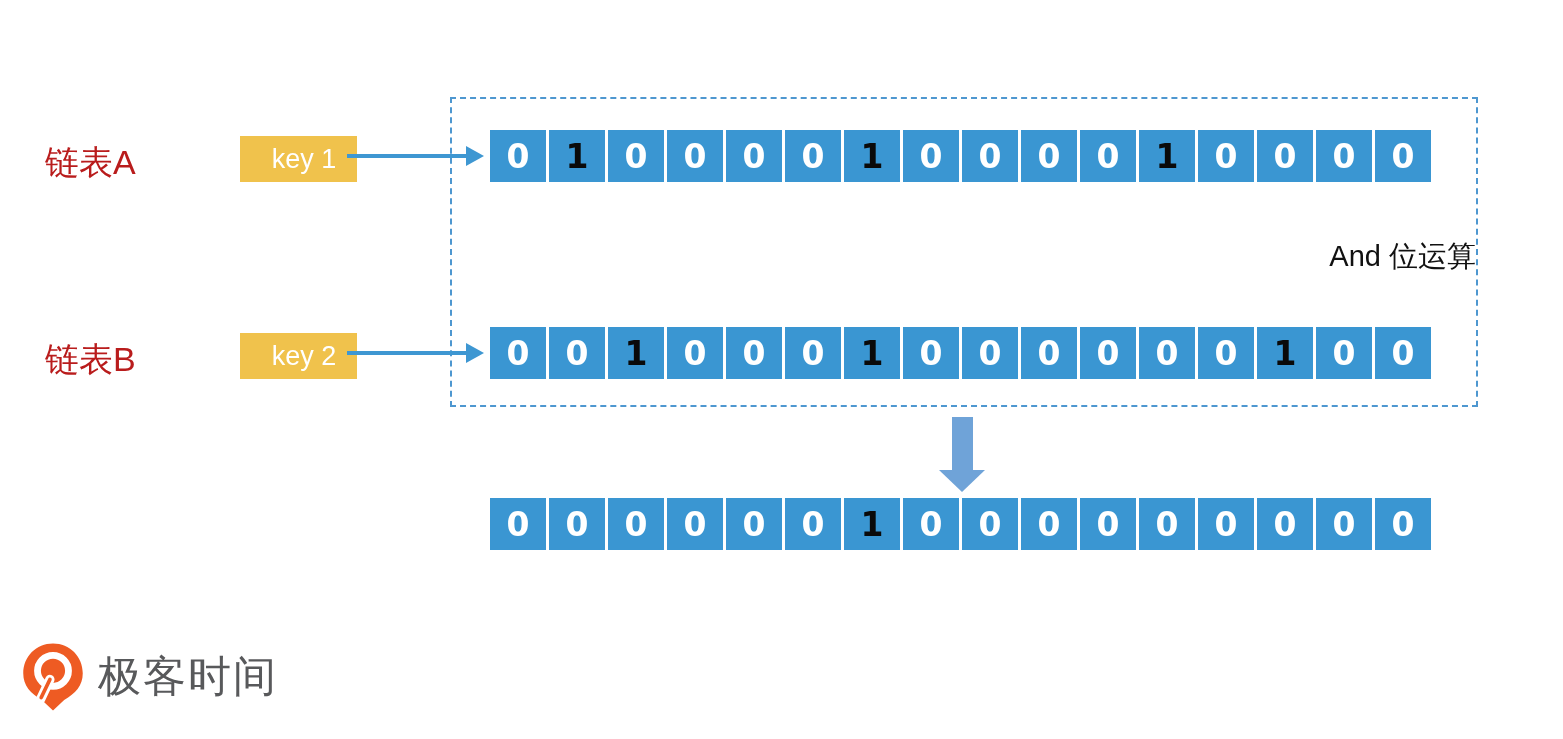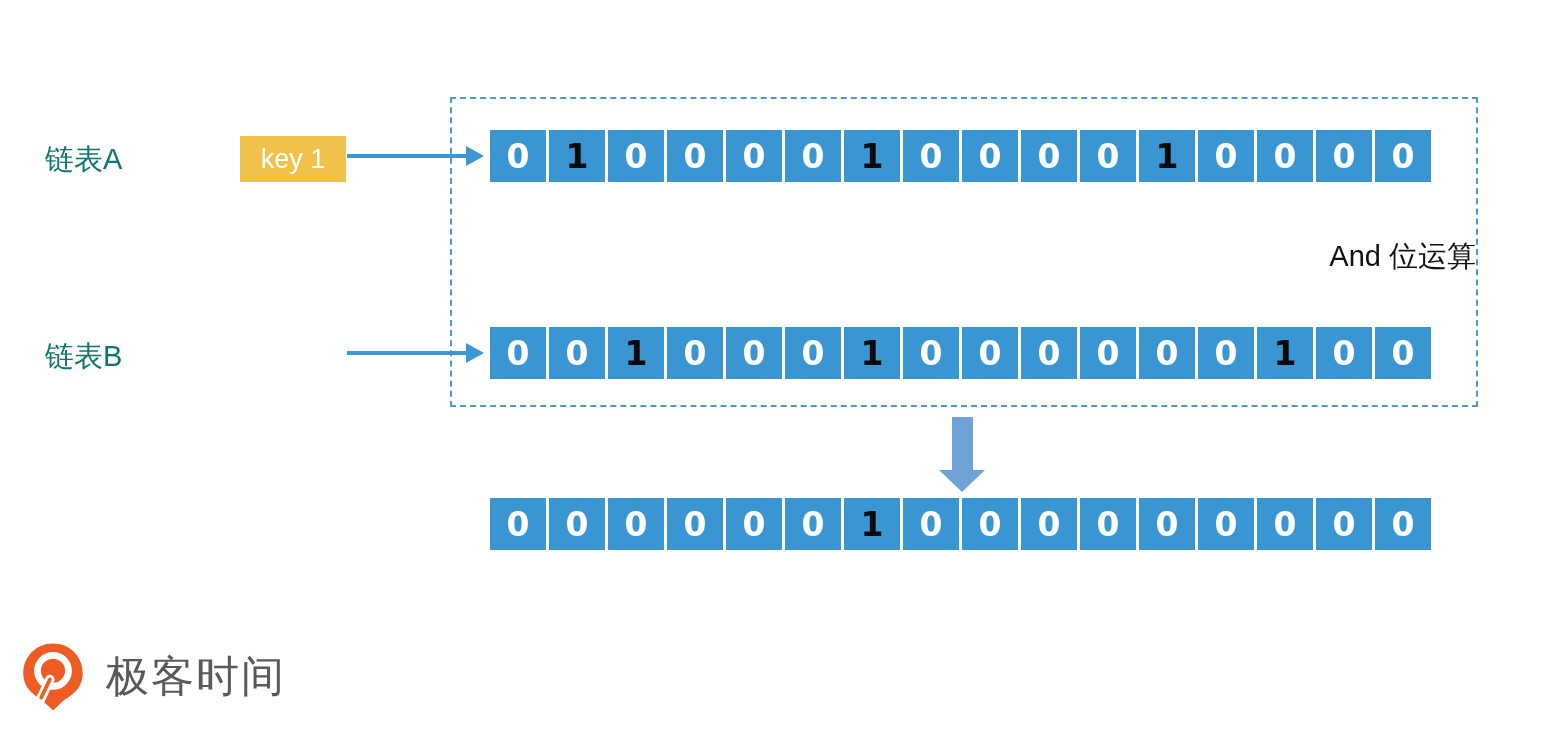--- a/index.html
+++ b/index.html
@@ -9,46 +9,46 @@
   }
   .dotted-box{
     position:absolute;left:450px;top:97px;width:1024px;height:306px;
     border:2px dashed var(--dotted-border,#4E97D0);
   }
   .op-label{
     position:absolute;left:450px;top:237px;width:1026px;text-align:right;
     font-size:29px;color:#111;
   }
   .row-label{
-    position:absolute;left:45px;font-size:29px;color:#0f766e;white-space:nowrap;
+    position:absolute;left:45px;font-size:34px;color:#b91c1c;white-space:nowrap;
   }
   .key-box{
     position:absolute;left:240px;width:106px;height:46px;
     background:var(--key-yellow,#F0C24C);color:#fff;font-size:27px;
-    display:flex;align-items:center;justify-content:center;
+    display:flex;align-items:center;justify-content:center;padding-left:11px;
   }
   .h-arrow{position:absolute;left:347px;width:140px;height:20px;}
   .h-arrow .shaft{position:absolute;left:0;top:8px;width:121px;height:4px;background:var(--arrow-blue,#3E97D2);}
   .h-arrow .head{position:absolute;left:119px;top:0;width:0;height:0;
     border-top:10px solid transparent;border-bottom:10px solid transparent;
     border-left:18px solid var(--arrow-blue,#3E97D2);}
   .bit-row{position:absolute;left:490px;display:flex;gap:3px;}
   .bit-cell{
     width:56px;height:52px;background:var(--cell-blue,#3A96D2);
     color:#fff;font-weight:bold;font-size:33px;line-height:1;
     display:flex;align-items:center;justify-content:center;
     font-family:"DejaVu Sans","Liberation Sans",sans-serif;
   }
   .bit-cell.one{color:#0a0a0a;}
   .down-arrow{position:absolute;left:939px;top:417px;width:47px;height:76px;}
   .down-arrow .shaft{position:absolute;left:13px;top:0;width:21px;height:54px;background:var(--big-arrow-blue,#6FA3D8);}
   .down-arrow .head{position:absolute;left:0;top:53px;width:0;height:0;
     border-left:23px solid transparent;border-right:23px solid transparent;
     border-top:22px solid var(--big-arrow-blue,#6FA3D8);}
-  .logo{position:absolute;left:22px;top:642px;display:flex;align-items:center;gap:22px;}
+  .logo{position:absolute;left:22px;top:642px;display:flex;align-items:center;gap:14px;}
   .logo-text{font-size:43px;color:var(--logo-text-color,#58595B);letter-spacing:2px;font-weight:500;}
 </style>
 </head>
 <body>
 
 <div class="canvas">
 
   <div class="dotted-box"></div>
 
   <div class="op-label">And 位运算</div>
@@ -72,20 +72,21 @@
       <div class="bit-cell">0</div>
       <div class="bit-cell">0</div>
       <div class="bit-cell one">1</div>
       <div class="bit-cell">0</div>
       <div class="bit-cell">0</div>
       <div class="bit-cell">0</div>
       <div class="bit-cell">0</div>
     </div>
 
   <div class="row-label" style="top:337px">链表B</div>
+  <div class="key-box" style="top:333px">key 2</div>
   <div class="h-arrow" style="top:343px">
     <span class="shaft"></span>
     <span class="head"></span>
   </div>
   <div class="bit-row" style="top:327px">
       <div class="bit-cell">0</div>
       <div class="bit-cell">0</div>
       <div class="bit-cell one">1</div>
       <div class="bit-cell">0</div>
       <div class="bit-cell">0</div>

